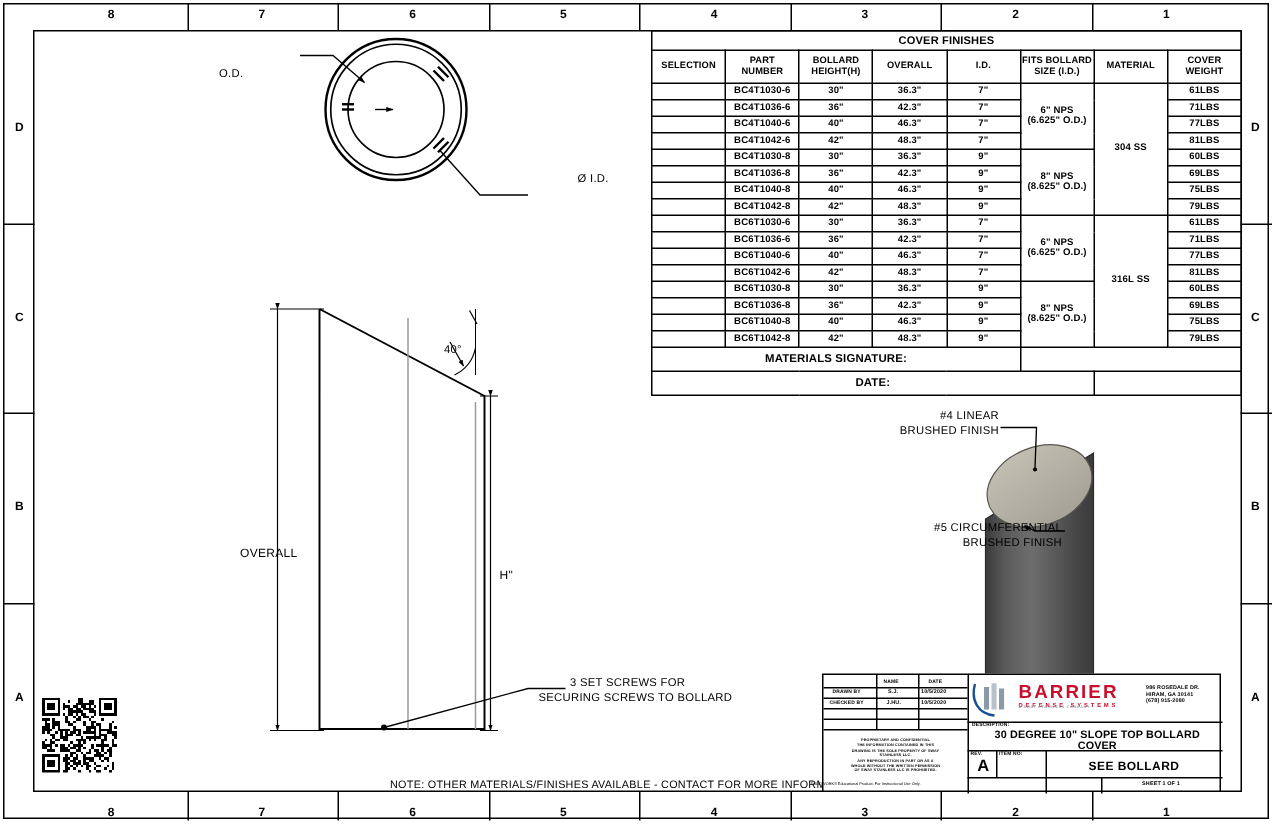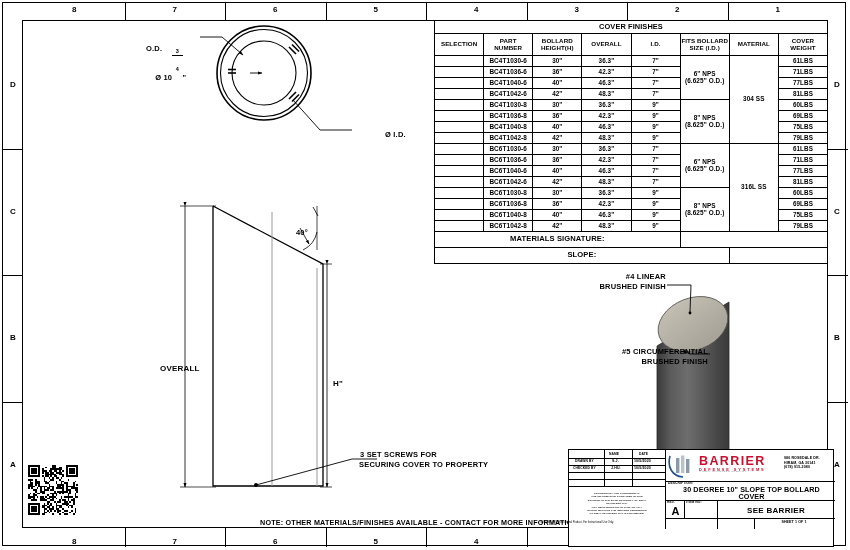--- a/index.html
+++ b/index.html
@@ -15,37 +15,37 @@
   .ztop{top:5px;width:20px;}
   .zbot{bottom:4px;width:20px;}
   .zleft{left:5px;width:16px;text-align:center;}
   .zright{right:5px;width:16px;text-align:center;}
   .ztick{position:absolute;background:#000;}
 
   
   .svg-layer{position:absolute;left:0;top:0;width:850px;height:550px;pointer-events:none;}
 
   
-  .lbl{position:absolute;font-size:7.5px;font-weight:bold;line-height:1.25;letter-spacing:.2px;white-space:pre;}
+  .lbl{position:absolute;font-size:7.5px;font-weight:normal;line-height:1.25;letter-spacing:.2px;white-space:pre;}
   .lbl.c{text-align:center;}
   .lbl.r{text-align:right;}
 
   
   #cover-table{position:absolute;left:434px;top:20px;width:394px;border-collapse:collapse;table-layout:fixed;}
   #cover-table td,#cover-table th{border:0.8px solid #000;font-size:6.3px;font-weight:bold;text-align:center;
       padding:0;height:10px;line-height:1.08;letter-spacing:.1px;}
   #cover-table th.title{font-size:7.4px;height:12px;}
   #cover-table th.hdr{font-size:6.2px;height:21px;line-height:1.1;}
   #cover-table td.part{font-size:6.4px;}
   #cover-table td.tall{font-size:6.4px;}
   #cover-table td.appr{height:15px;font-size:7.6px;text-align:center;}
   .thick-top{border-top:1.4px solid #000 !important;}
 
   
-  #title-block{position:absolute;left:568px;top:449px;width:266px;height:98px;border:1.1px solid #000;box-sizing:border-box;background:#fff;}
+  #title-block{position:absolute;left:548px;top:449px;width:266px;height:79px;border:1.1px solid #000;box-sizing:border-box;background:#fff;}
   .tb-abs{position:absolute;box-sizing:border-box;}
   .tb-line{position:absolute;background:#000;}
   .tb-txt{position:absolute;font-weight:bold;line-height:1.05;letter-spacing:.1px;white-space:pre;}
   .tiny{font-size:3.3px;}
   .tiny2{font-size:3.6px;}
   .micro{font-size:2.5px;line-height:1.35;text-align:center;}
 
   
   .logo-word{font-family:"Liberation Sans",sans-serif;font-weight:bold;font-size:12.5px;letter-spacing:1.4px;color:#c8102e;line-height:1;}
   .logo-sub{font-size:3.9px;font-weight:bold;letter-spacing:1.9px;color:#c8102e;line-height:1;}
@@ -191,35 +191,29 @@
       <circle cx="684" cy="351" r="1.4" fill="#2e2e2e"></circle>
       <circle cx="694" cy="481" r="1.7" fill="#1f1f1f"></circle>
 
       <path d="M667,285 L691,285 L690,312" stroke="#000" stroke-width="0.9" fill="none"></path>
       <circle cx="690" cy="313" r="1.4" fill="#000"></circle>
       <path d="M710,354 L690,354 L686,352" stroke="#000" stroke-width="0.9" fill="none"></path>
       <circle cx="685" cy="352" r="1.4" fill="#000"></circle>
     </g>
   </svg>
 
-  <div class="lbl" style="left:146px;top:29px;">
-    <span>Ø 10</span><span style="display:inline-block;vertical-align:-2px;text-align:center;font-size:5.5px;line-height:1;">
-      <span style="display:block;border-bottom:0.7px solid #000;padding:0 1px;">3</span>
-      <span style="display:block;padding:0 1px;">4</span>
-    </span><span>"</span>
-  </div>
   <div class="lbl" style="left:146px;top:44px;">O.D.</div>
-  <div class="lbl" style="left:355px;top:130px;padding-left:30px;">Ø I.D.</div>
+  <div class="lbl" style="left:355px;top:114px;padding-left:30px;">Ø I.D.</div>
 
   <div class="lbl" style="left:296px;top:228px;">40°</div>
   <div class="lbl" style="left:160px;top:364px;font-size:8px;">OVERALL</div>
   <div class="lbl" style="left:333px;top:379px;font-size:8px;">H"</div>
 
-  <div class="lbl" style="left:360px;top:450px;">3 SET SCREWS FOR</div>
-  <div class="lbl" style="left:359px;top:460px;">SECURING COVER TO PROPERTY</div>
+  <div class="lbl" style="left:380px;top:450px;">3 SET SCREWS FOR</div>
+  <div class="lbl" style="left:359px;top:460px;">SECURING SCREWS TO BOLLARD</div>
 
   <div class="lbl" style="left:230px;top:518px;font-size:7.2px;margin-left:30px;">NOTE: OTHER MATERIALS/FINISHES AVAILABLE - CONTACT FOR MORE INFORMATION</div>
 
   <div class="lbl r" style="left:566px;top:272px;width:100px;">#4 LINEAR</div>
   <div class="lbl r" style="left:566px;top:282px;width:100px;">BRUSHED FINISH</div>
   <div class="lbl r" style="left:600px;top:347px;width:108px;">#5 CIRCUMFERENTIAL</div>
   <div class="lbl r" style="left:600px;top:357px;width:108px;">BRUSHED FINISH</div>
 
   <svg id="qr" viewBox="0 0 29 29" shape-rendering="crispEdges">
     <rect width="29" height="29" fill="#fff"></rect>
@@ -816,21 +810,21 @@
           <td>42"</td>
           <td>48.3"</td>
           <td>9"</td>
           <td>79LBS</td>
         </tr>
         <tr class="thick-top">
           <td colspan="5" class="appr">MATERIALS SIGNATURE:</td>
           <td colspan="3" class="appr"></td>
         </tr>
         <tr>
-          <td colspan="6" class="appr">SLOPE:</td>
+          <td colspan="6" class="appr">DATE:</td>
           <td colspan="2" class="appr"></td>
         </tr>
       </tbody>
   </table>
 
   <div id="title-block">
 
     <div class="tb-line" style="left:96px;top:0;width:1px;height:79px;"></div>
 
     <div class="tb-abs" style="left:0;top:0;width:96px;height:40px;">
@@ -885,20 +879,20 @@
 HIRAM, GA 30141
 (678) 915-2080</div>
 
     <div class="tb-txt tiny" style="left:99px;top:32px;">DESCRIPTION:</div>
     <div class="tb-txt descbig" style="left:99px;top:36px;width:167px;text-align:center;">30 DEGREE 10" SLOPE TOP BOLLARD</div>
     <div class="tb-txt descbig" style="left:99px;top:43px;width:167px;text-align:center;">COVER</div>
 
     <div class="tb-txt tiny" style="left:98px;top:51px;">REV.</div>
     <div class="tb-txt revA" style="left:99px;top:56px;width:15px;text-align:center;">A</div>
     <div class="tb-txt tiny" style="left:117px;top:51px;">ITEM NO:</div>
-    <div class="tb-txt seesel" style="left:150px;top:57px;width:114px;text-align:center;">SEE BARRIER</div>
+    <div class="tb-txt seesel" style="left:150px;top:57px;width:114px;text-align:center;">SEE BOLLARD</div>
 
     <div class="tb-txt tiny2" style="left:186px;top:71px;width:78px;text-align:center;">SHEET 1 OF 1</div>
   </div>
 
   <div class="lbl c" style="left:522px;top:521px;width:110px;font-size:2.6px;font-weight:normal;letter-spacing:0;">SOLIDWORKS Educational Product. For Instructional Use Only.</div>
 
 </div>
 
 </body></html>

